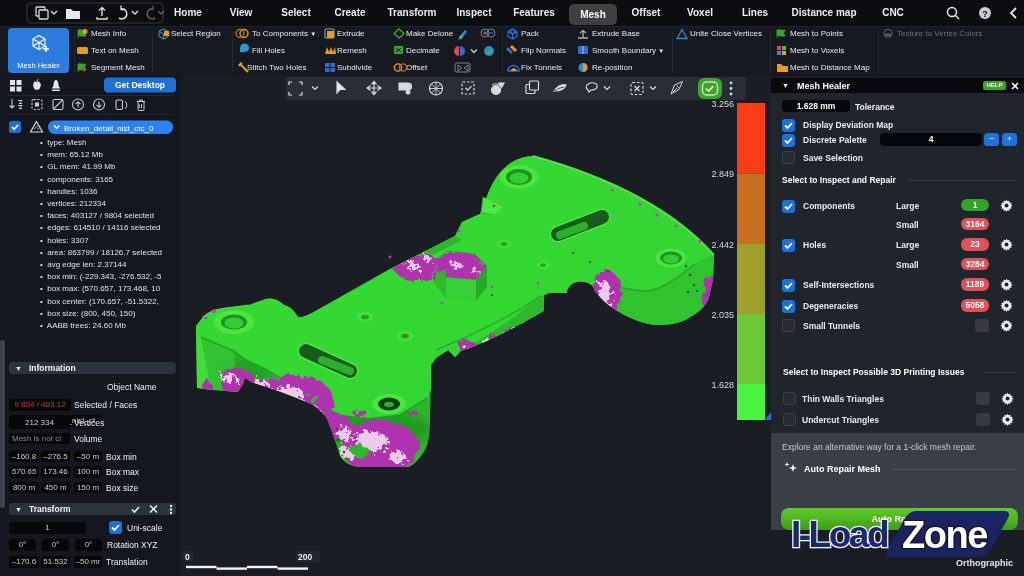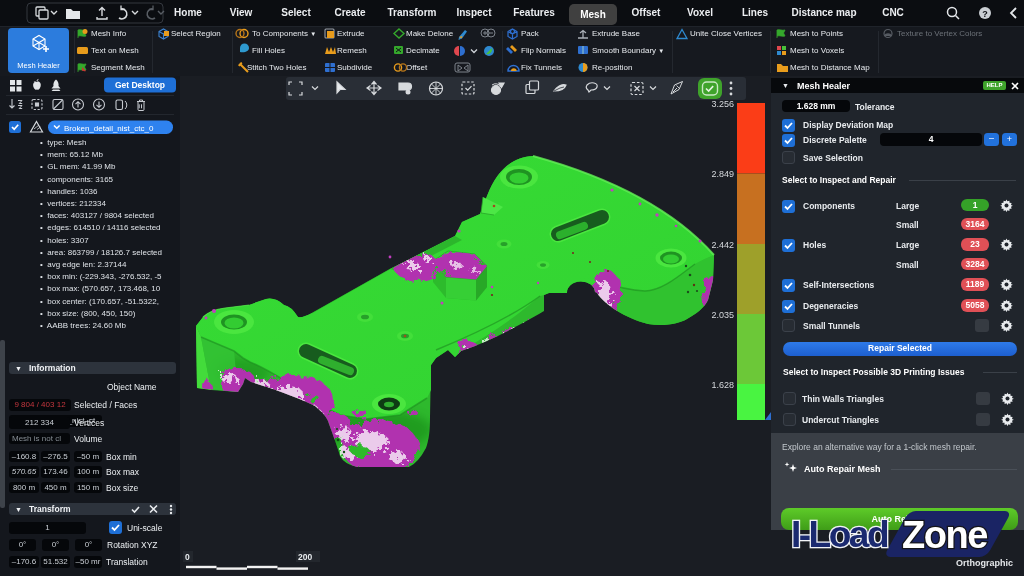--- a/index.html
+++ b/index.html
@@ -630,21 +630,20 @@
         <path d="M6.5 0.5 l0.9 1.8 l2 -0.6 l0.1 2.1 l2.1 0.1 l-0.6 2 l1.8 0.9 l-1.8 0.9 l0.6 2 l-2.1 0.1 l-0.1 2.1 l-2 -0.6 l-0.9 1.8 l-0.9 -1.8 l-2 0.6 l-0.1 -2.1 l-2.1 -0.1 l0.6 -2 l-1.8 -0.9 l1.8 -0.9 l-0.6 -2 l2.1 -0.1 l0.1 -2.1 l2 0.6 z" fill="#e8ebee"></path>
         <circle cx="6.5" cy="6.5" r="2" fill="#20252c"></circle>
       </svg>
     <div class="chke" style="left:11px;top:241px;"></div>
     <div class="rlabel" style="left:32px;top:243px;">Small Tunnels</div>
     <div style="position:absolute;left:204px;top:241px;width:14px;height:12.5px;background:#363b42;border-radius:3px;"></div>
     <svg class="gear" style="left:229px;top:241px;" width="13" height="13" viewBox="0 0 13 13">
         <path d="M6.5 0.5 l0.9 1.8 l2 -0.6 l0.1 2.1 l2.1 0.1 l-0.6 2 l1.8 0.9 l-1.8 0.9 l0.6 2 l-2.1 0.1 l-0.1 2.1 l-2 -0.6 l-0.9 1.8 l-0.9 -1.8 l-2 0.6 l-0.1 -2.1 l-2.1 -0.1 l0.6 -2 l-1.8 -0.9 l1.8 -0.9 l-0.6 -2 l2.1 -0.1 l0.1 -2.1 l2 0.6 z" fill="#e8ebee"></path>
         <circle cx="6.5" cy="6.5" r="2" fill="#20252c"></circle>
       </svg>
-    <div style="position:absolute;left:12px;top:264px;width:234px;height:13.5px;background:linear-gradient(#2e7ae8,#1d5fd0);border-radius:7px;color:#fff;font-size:8.5px;font-weight:bold;text-align:center;line-height:13.5px;">Repair Selected</div>
     <div style="position:absolute;left:12px;top:289px;font-size:8.5px;font-weight:bold;color:#fff;white-space:nowrap;">Select to Inspect Possible 3D Printing Issues</div>
     <div style="position:absolute;left:212px;top:294px;width:34px;height:1px;background:#3a4048;"></div>
     <div class="chke" style="left:12px;top:314px;"></div>
     <div class="rlabel" style="left:31px;top:316px;">Thin Walls Triangles</div>
     <div style="position:absolute;left:205px;top:314px;width:14px;height:12.5px;background:#363b42;border-radius:3px;"></div>
     <svg class="gear" style="left:230px;top:314px;" width="13" height="13" viewBox="0 0 13 13">
         <path d="M6.5 0.5 l0.9 1.8 l2 -0.6 l0.1 2.1 l2.1 0.1 l-0.6 2 l1.8 0.9 l-1.8 0.9 l0.6 2 l-2.1 0.1 l-0.1 2.1 l-2 -0.6 l-0.9 1.8 l-0.9 -1.8 l-2 0.6 l-0.1 -2.1 l-2.1 -0.1 l0.6 -2 l-1.8 -0.9 l1.8 -0.9 l-0.6 -2 l2.1 -0.1 l0.1 -2.1 l2 0.6 z" fill="#e8ebee"></path>
         <circle cx="6.5" cy="6.5" r="2" fill="#20252c"></circle>
       </svg>
     <div class="chke" style="left:12px;top:335px;"></div>

